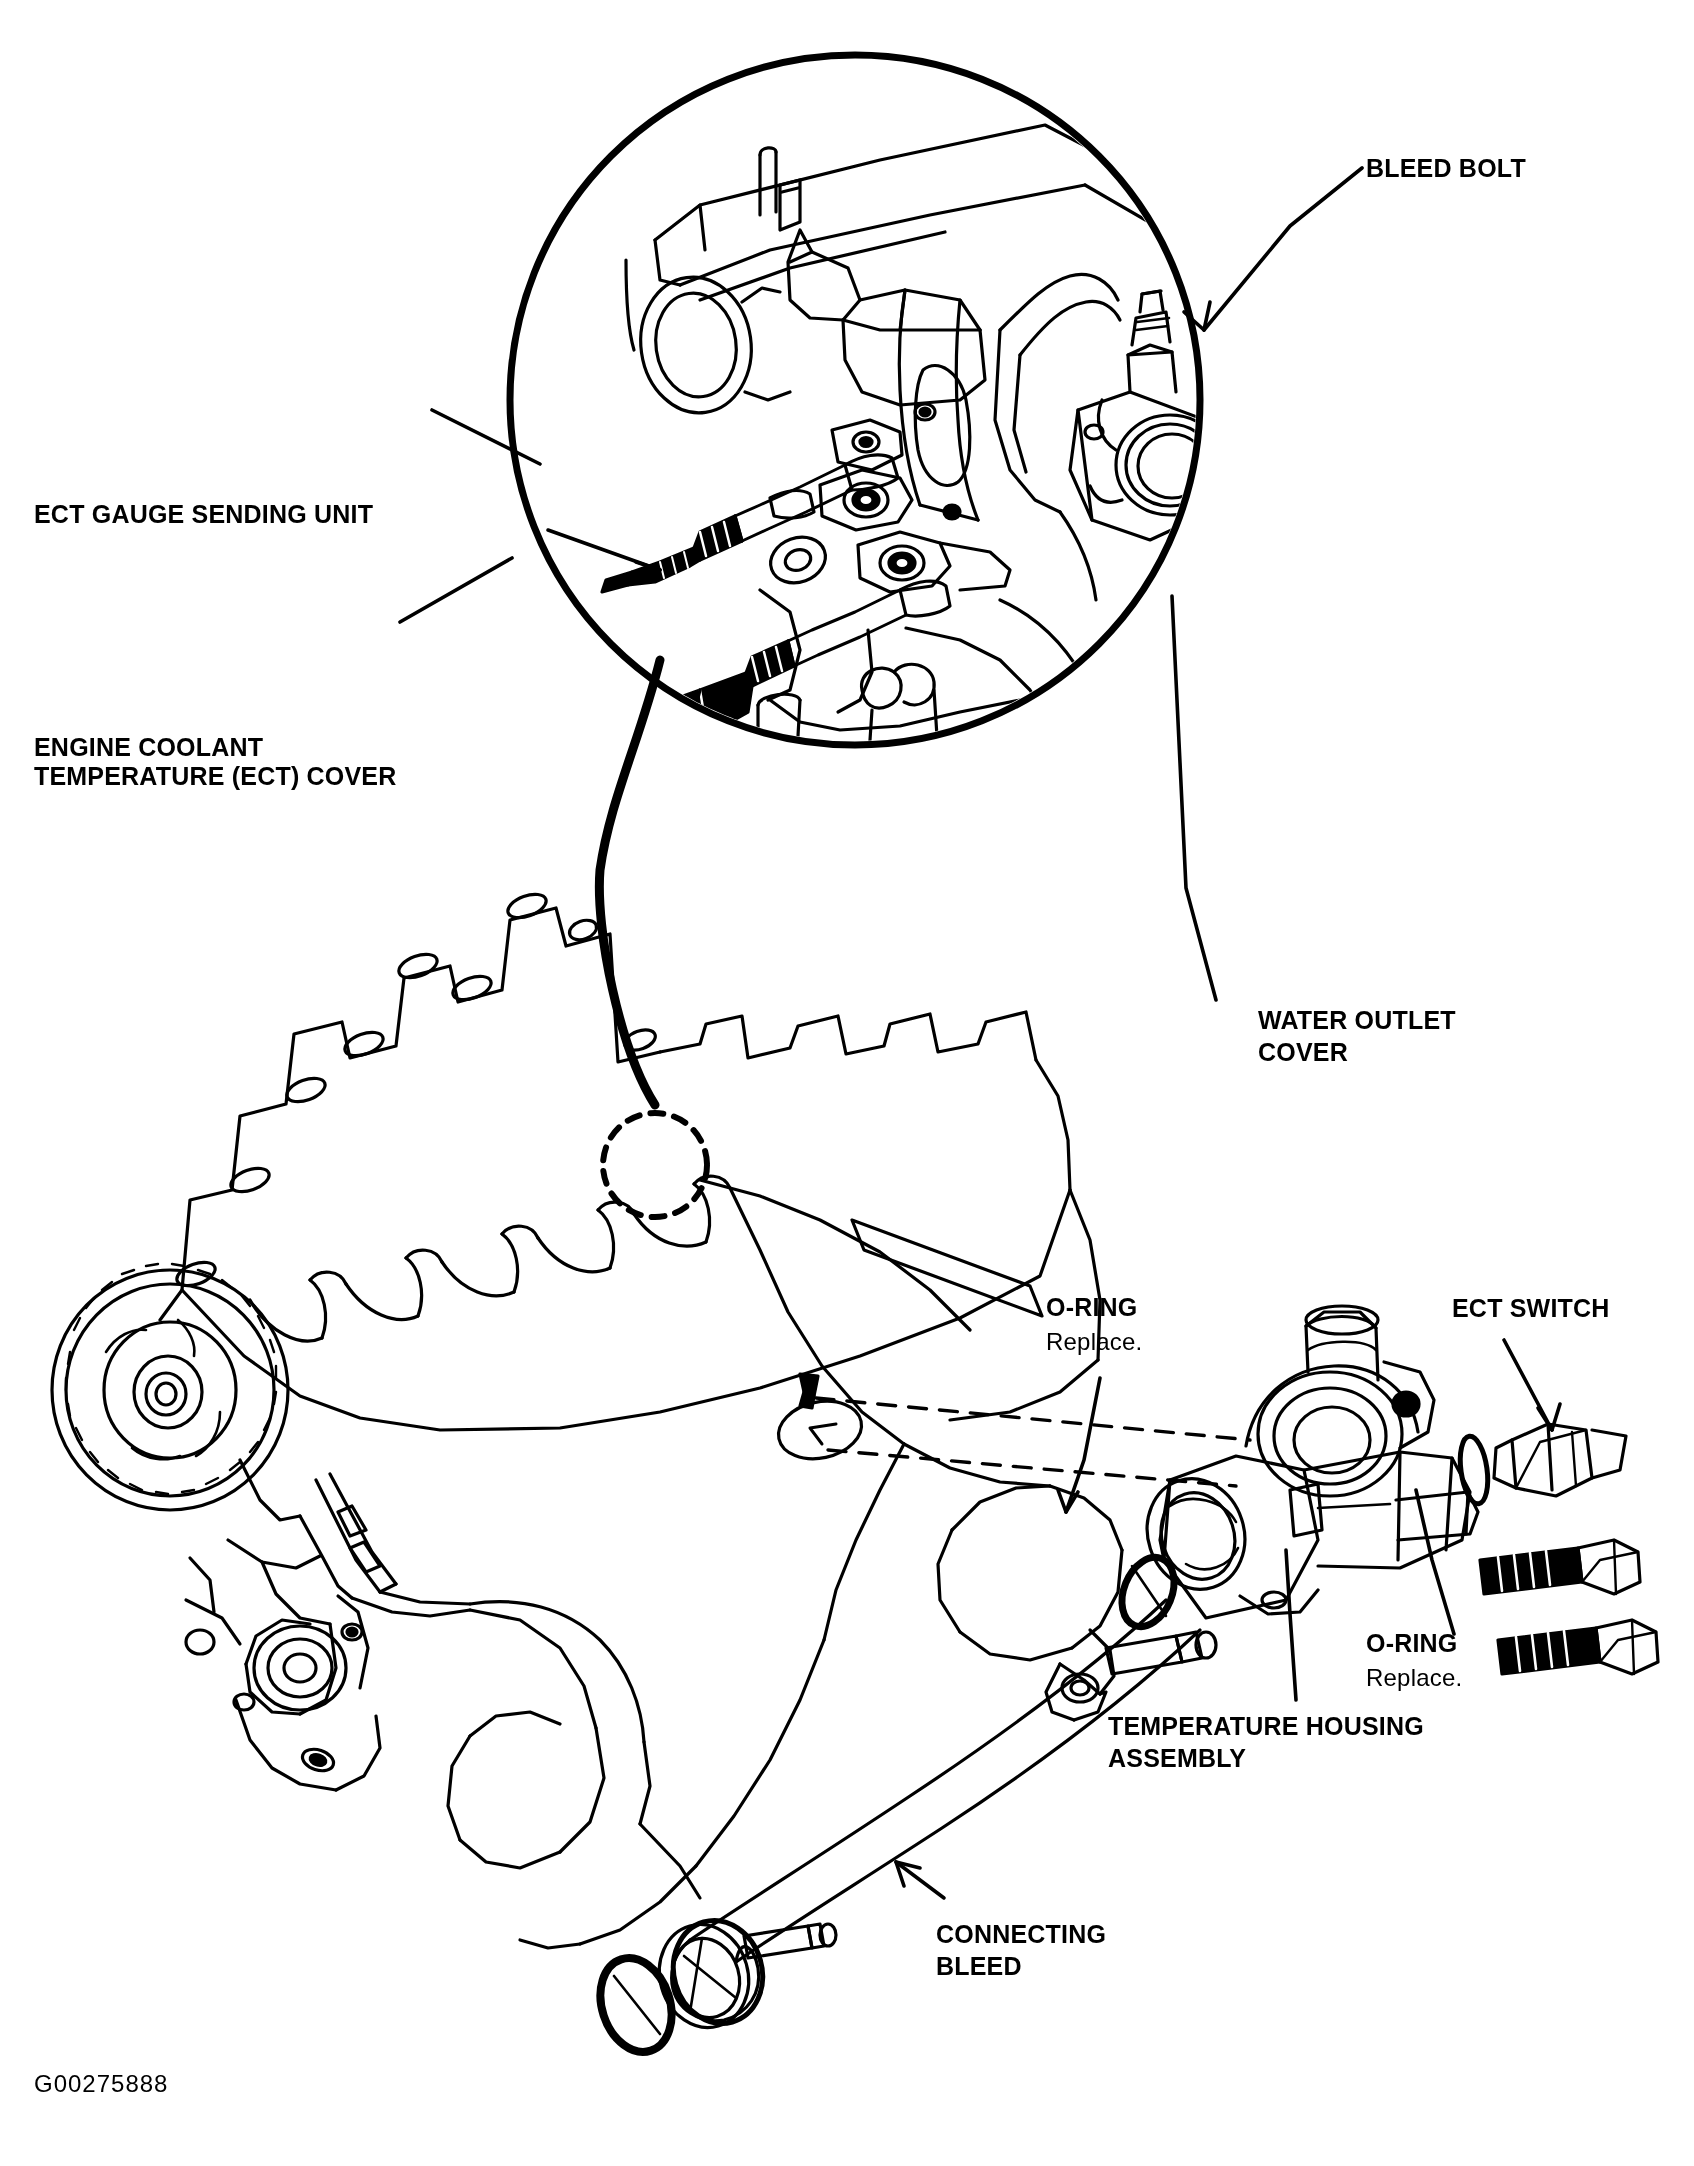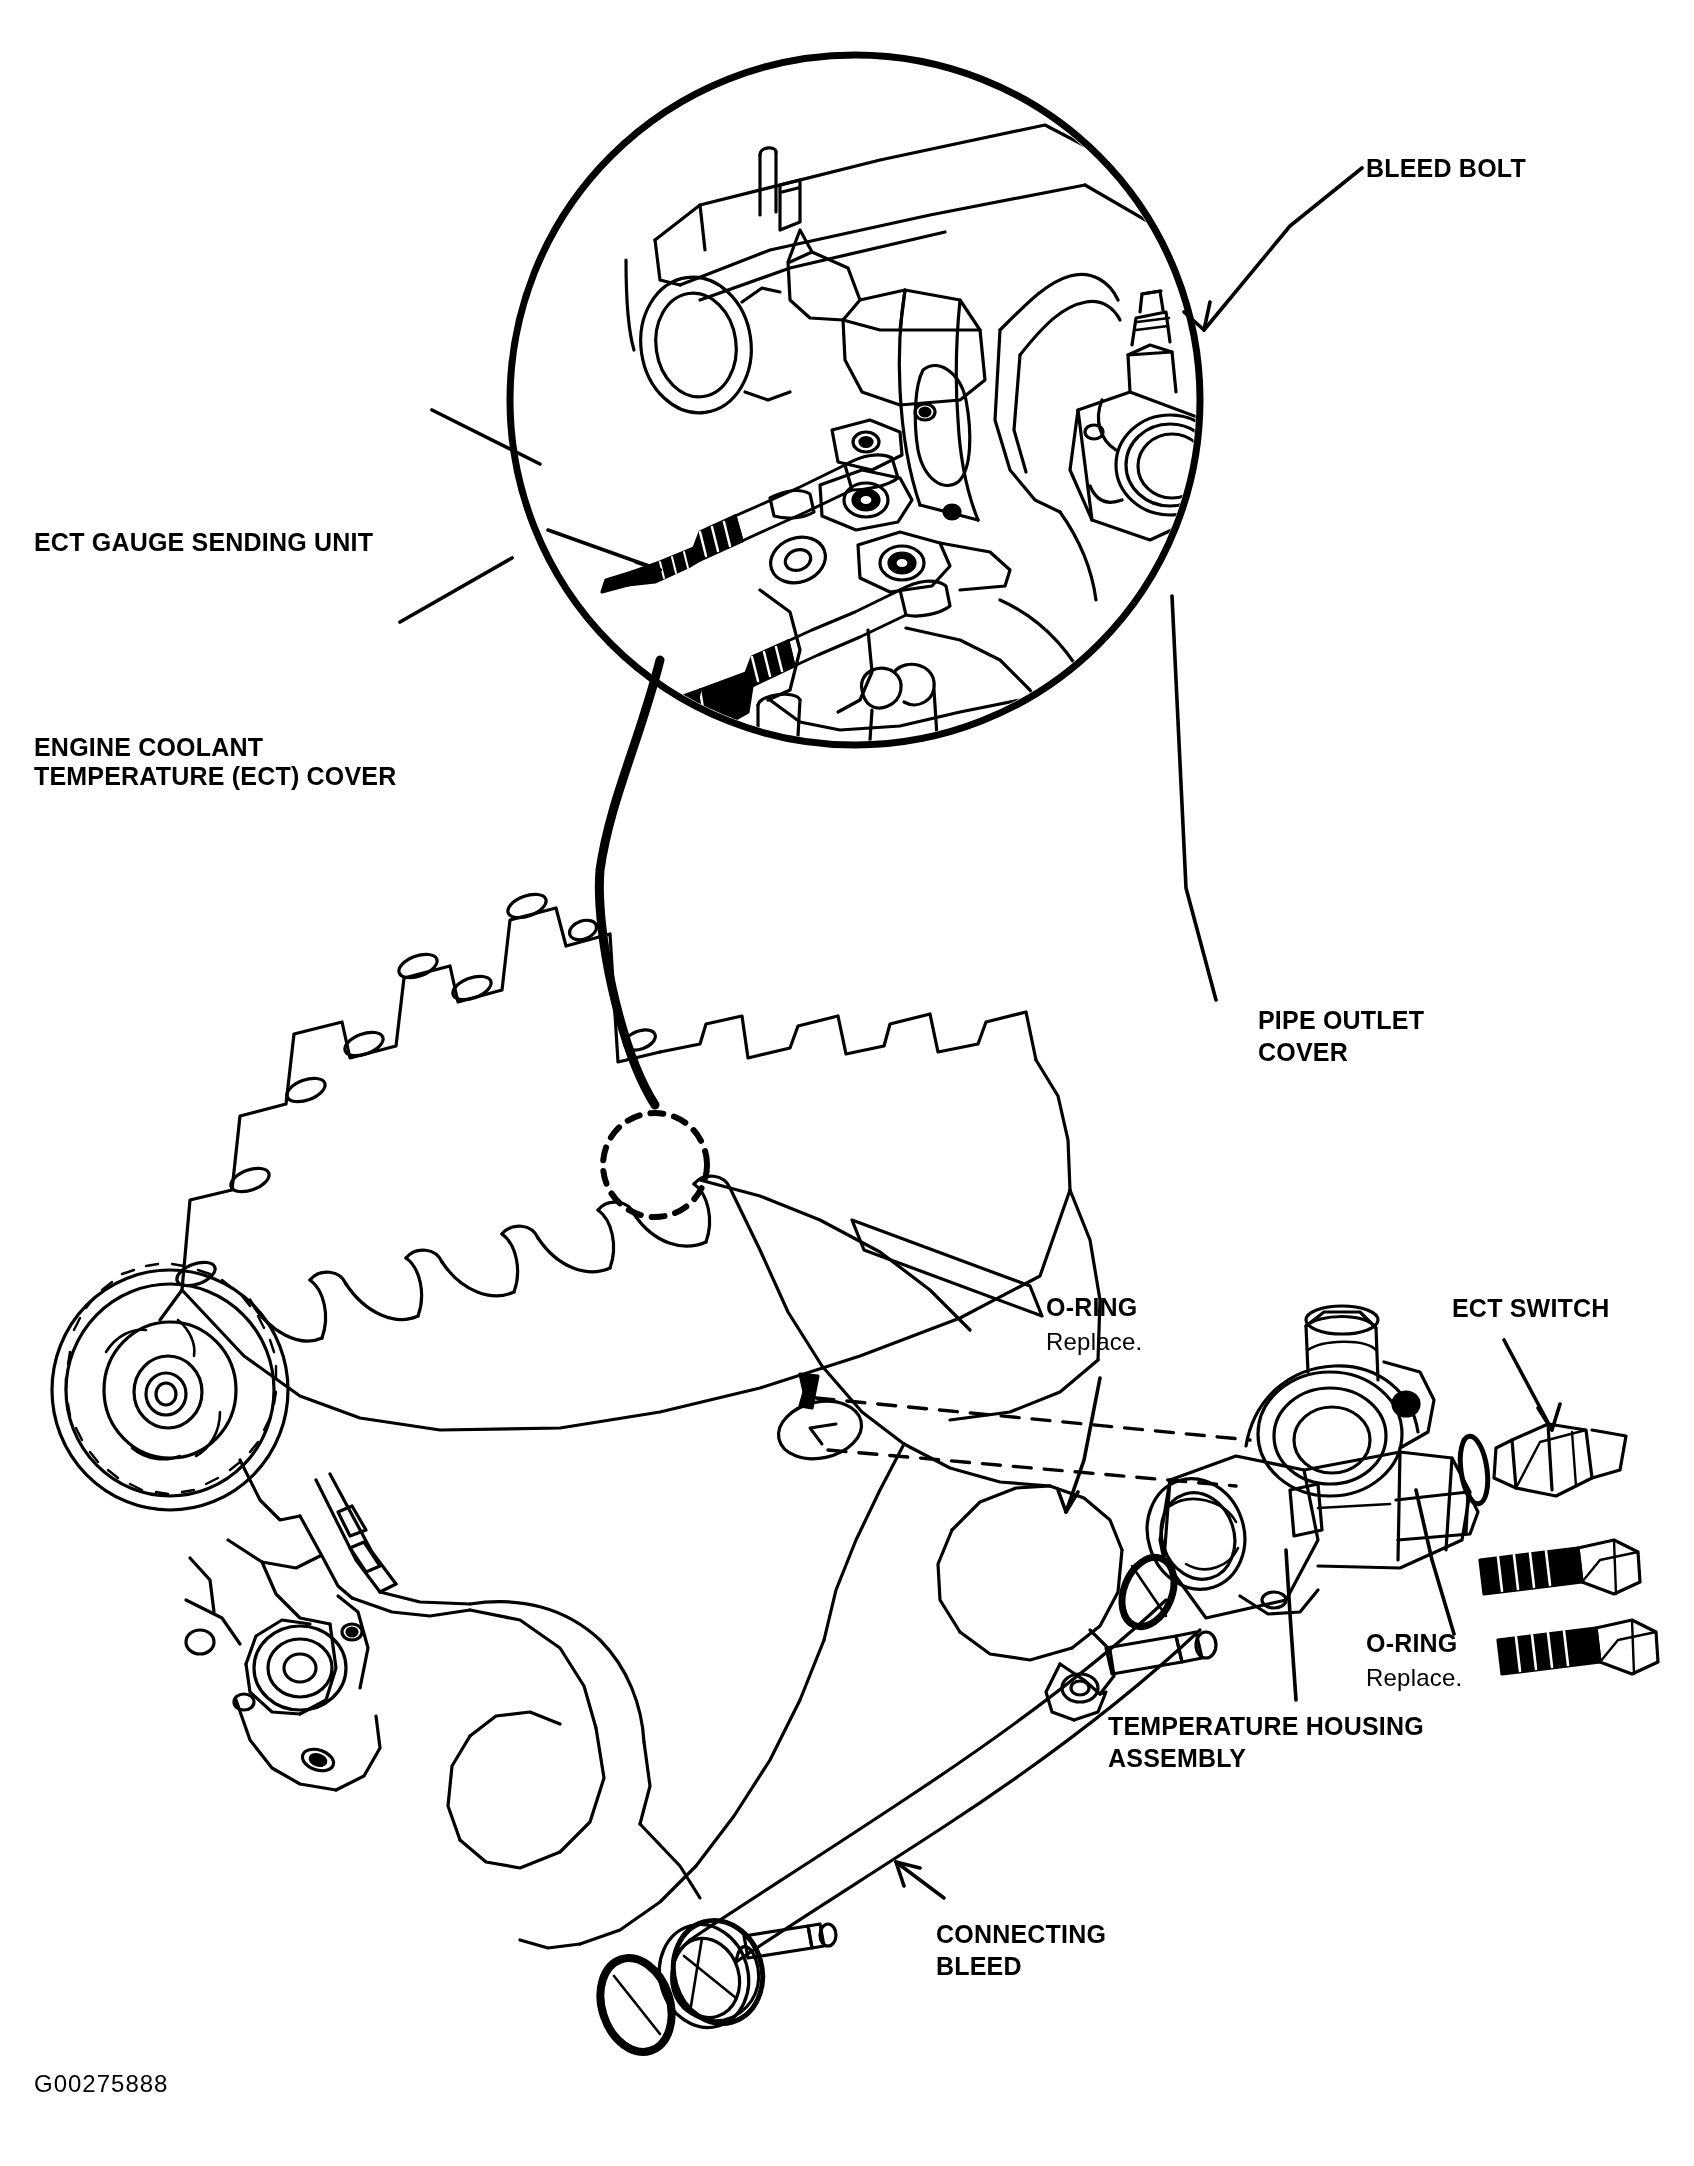--- a/index.html
+++ b/index.html
@@ -428,26 +428,26 @@
 
         <path d="M944,1898 L896,1862"></path>
         <path d="M896,1862 L920,1868 M896,1862 L904,1886" fill="#000"></path>
       </g>
 
     </g>
   </svg>
 
   <div class="lbl" style="left:1366px;top:154px;">BLEED BOLT</div>
 
-  <div class="lbl" style="left:34px;top:500px;margin-top:28px;">ECT GAUGE SENDING UNIT</div>
+  <div class="lbl" style="left:34px;top:500px;">ECT GAUGE SENDING UNIT</div>
 
   <div class="lbl" style="left:34px;top:733px;">ENGINE COOLANT</div>
   <div class="lbl" style="left:34px;top:762px;">TEMPERATURE (ECT) COVER</div>
 
-  <div class="lbl" style="left:1258px;top:1006px;">PIPE OUTLET</div>
+  <div class="lbl" style="left:1258px;top:1006px;">WATER OUTLET</div>
   <div class="lbl" style="left:1258px;top:1038px;">COVER</div>
 
   <div class="lbl" style="left:1046px;top:1293px;">O-RING</div>
   <div class="lbl sub" style="left:1046px;top:1327px;">Replace.</div>
 
   <div class="lbl" style="left:1452px;top:1294px;">ECT SWITCH</div>
 
   <div class="lbl" style="left:1366px;top:1629px;">O-RING</div>
   <div class="lbl sub" style="left:1366px;top:1663px;">Replace.</div>
 

